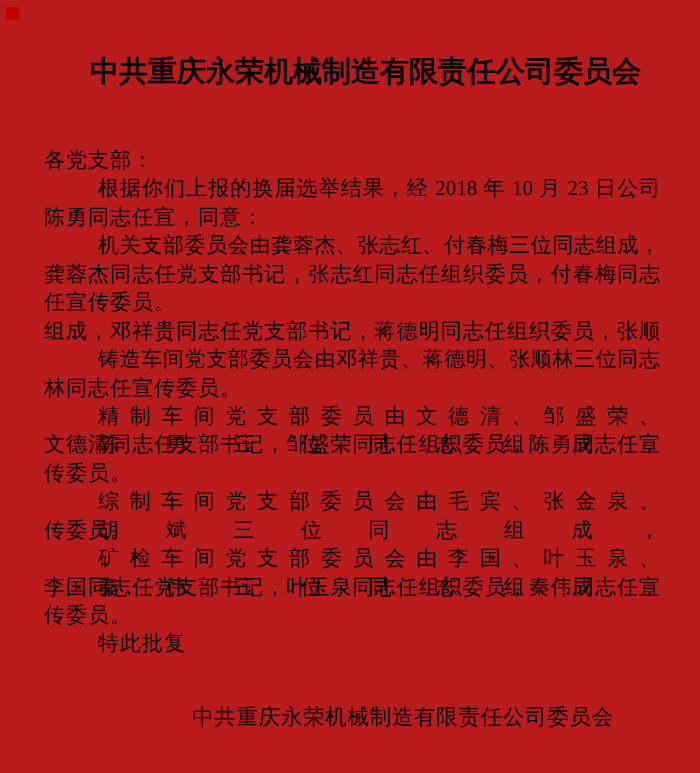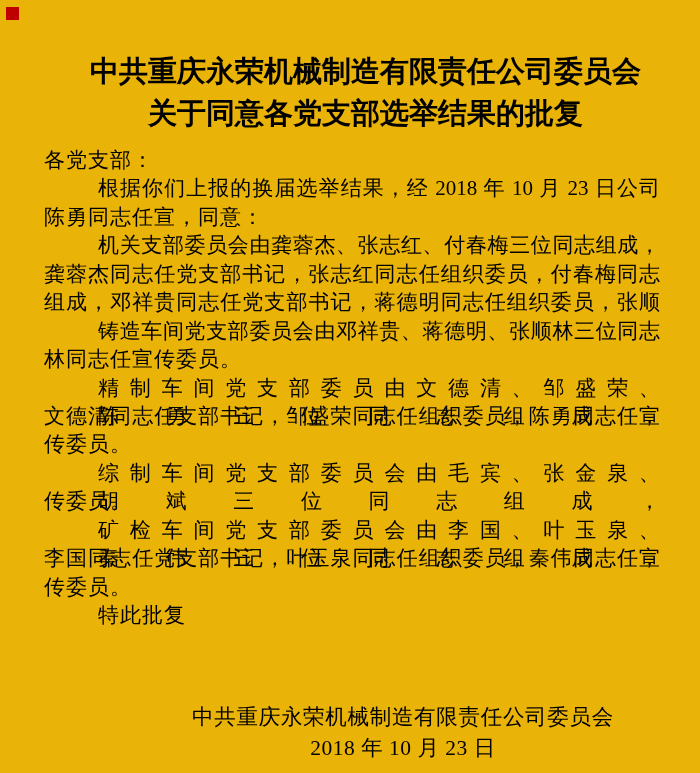--- a/index.html
+++ b/index.html
@@ -65,47 +65,46 @@
     text-align: center;
     font-size: 21.5px;
     line-height: 31px;
   }
   .doc-footer .org { letter-spacing: 0.7px; white-space: nowrap; }
   .doc-footer .date { letter-spacing: 0.5px; white-space: nowrap; }
 </style>
 </head>
 <body>
 
-<div class="page" style="background: #eab308; color: rgb(0, 0, 0);">
+<div class="page" style="background: #b91c1c; color: rgb(0, 0, 0);">
 
   <div class="red-mark" style="background: rgb(192, 0, 0);"></div>
 
   <div class="doc-title">
     <div>中共重庆永荣机械制造有限责任公司委员会</div>
-    <div>关于同意各党支部选举结果的批复</div>
   </div>
 
   <div class="doc-body" id="body-lines">
       <div class="bline">各党支部：</div>
       <div class="bline indent justify">根据你们上报的换届选举结果，经 2018 年 10 月 23 日公司</div>
       <div class="bline">陈勇同志任宣，同意：</div>
       <div class="bline indent justify">机关支部委员会由龚蓉杰、张志红、付春梅三位同志组成，</div>
       <div class="bline justify">龚蓉杰同志任党支部书记，张志红同志任组织委员，付春梅同志</div>
+      <div class="bline">任宣传委员。</div>
       <div class="bline justify">组成，邓祥贵同志任党支部书记，蒋德明同志任组织委员，张顺</div>
       <div class="bline indent justify">铸造车间党支部委员会由邓祥贵、蒋德明、张顺林三位同志</div>
       <div class="bline">林同志任宣传委员。</div>
       <div class="bline indent justify">精制车间党支部委员由文德清、邹盛荣、陈勇三位同志组成，</div>
       <div class="bline justify">文德清同志任支部书记，邹盛荣同志任组织委员，陈勇同志任宣</div>
       <div class="bline">传委员。</div>
       <div class="bline indent justify">综制车间党支部委员会由毛宾、张金泉、胡斌三位同志组成，</div>
       <div class="bline">传委员。</div>
       <div class="bline indent justify">矿检车间党支部委员会由李国、叶玉泉、秦伟三位同志组成，</div>
       <div class="bline justify">李国同志任党支部书记，叶玉泉同志任组织委员，秦伟同志任宣</div>
       <div class="bline">传委员。</div>
       <div class="bline indent">特此批复</div>
     </div>
 
   <div class="doc-footer">
     <div class="org">中共重庆永荣机械制造有限责任公司委员会</div>
-    <div class="date">2018 年 10 月 23 日</div>
   </div>
 
 </div>
 
 </body></html>

